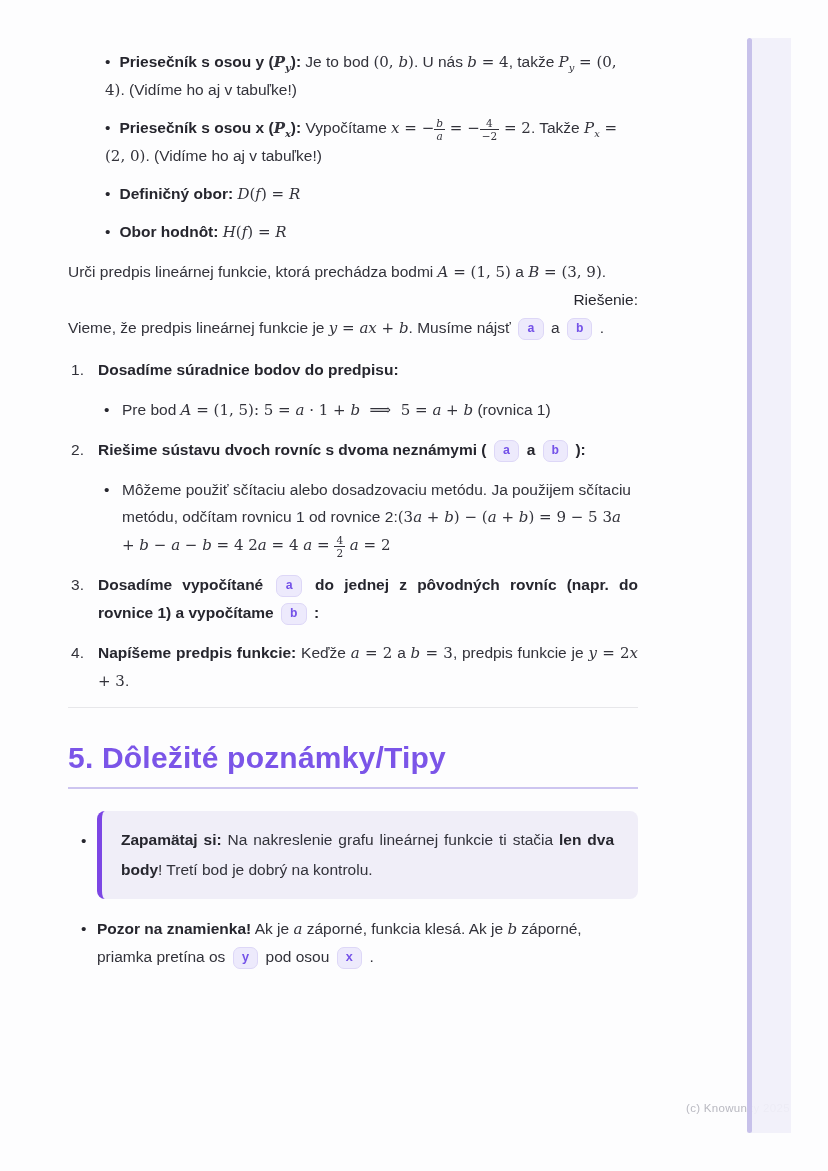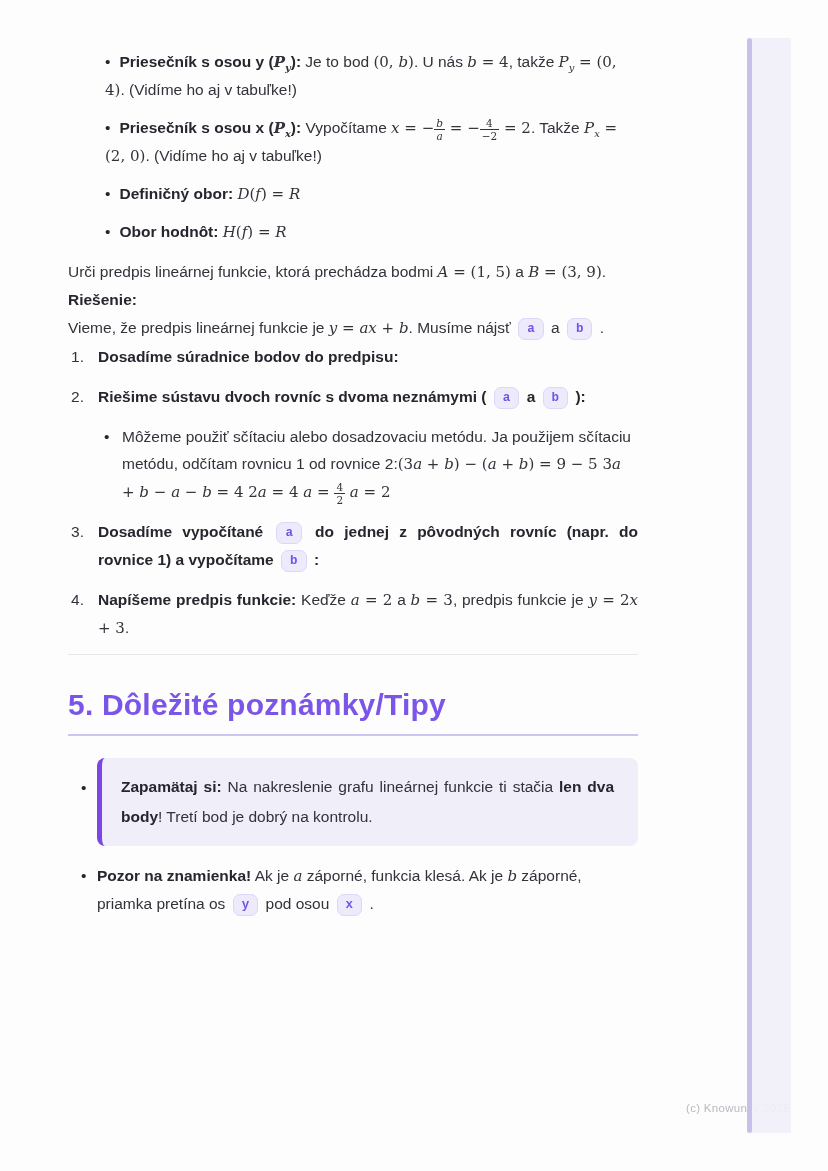--- a/index.html
+++ b/index.html
@@ -44,23 +44,23 @@
   
   ul.toplist{list-style:none;margin:12px;padding:0;}
   ul.toplist>li{padding-left:25px;line-height:28px;margin-bottom:10px;}
   ul.toplist>li::before{content:"•";margin-right:9px;color:var(--bold);}
 
   h2{font-size:23px;font-weight:700;color:var(--h2);line-height:36px;margin:10px 0 4px;}
   h1{font-size:30px;font-weight:700;color:var(--h1);line-height:40px;margin:30px 0 9px;letter-spacing:0.2px;}
 
   p.body-p{margin:0;line-height:28px;}
   .mt10{margin-top:10px;} .mt14{margin-top:14px;}
-  .riesenie{font-weight:700;color:var(--bold);}
+  .riesenie{font-weight:400;color:var(--bold);text-align:right;}
 
-  ol.steps{list-style:none;counter-reset:step;margin:1px 0 0;padding:0;}
+  ol.steps{list-style:none;counter-reset:step;margin:14px 0 0;padding:0;}
   ol.steps>li{counter-increment:step;position:relative;padding-left:30px;line-height:28px;margin-bottom:12px;}
   ol.steps>li::before{content:counter(step) ".";position:absolute;left:3px;top:0;color:var(--text);}
   ol.steps ul{list-style:none;margin:12px 0 0;padding:0;}
   ol.steps ul>li{position:relative;padding-left:24px;line-height:27px;margin-bottom:10px;}
   ol.steps ul>li::before{content:"•";position:absolute;left:6px;color:var(--bold);}
   .step-para{margin:14px 0 0;line-height:28px;}
   .justify{text-align:justify;}
 
   hr.gray{border:none;border-top:1px solid var(--rule_gray);margin:10px 0 0;}
   hr.purple{border:none;border-top:2px solid var(--rule_purple);margin:0 0 22px;}
@@ -92,20 +92,21 @@
 
 
   <p class="body-p"><span class="seg-text">Urči predpis lineárnej funkcie, ktorá prechádza bodmi </span><span class="seg-m">A</span><span class="seg-mt"> = (1, 5)</span><span class="seg-text"> a </span><span class="seg-m">B</span><span class="seg-mt"> = (3, 9)</span><span class="seg-text">.</span></p>
   <p class="body-p mt10 riesenie">Riešenie:</p>
   <p class="body-p mt14"><span class="seg-text">Vieme, že predpis lineárnej funkcie je </span><span class="seg-m">y</span><span class="seg-mt"> = </span><span class="seg-m">ax</span><span class="seg-mt"> + </span><span class="seg-m">b</span><span class="seg-text">. Musíme nájsť </span><span class="seg-chip">a</span><span class="seg-text"> a </span><span class="seg-chip">b</span><span class="seg-text"> .</span></p>
 
   <ol class="steps">
     <li>
       <div><span class="seg-b">Dosadíme súradnice bodov do predpisu:</span></div>
       <ul>
+        <li><span class="seg-text">Pre bod </span><span class="seg-m">A</span><span class="seg-mt"> = (1, 5): 5 = </span><span class="seg-m">a</span><span class="seg-mt"> · 1 + </span><span class="seg-m">b</span><span class="seg-mt">&nbsp; ⟹ &nbsp;5 = </span><span class="seg-m">a</span><span class="seg-mt"> + </span><span class="seg-m">b</span><span class="seg-text"> (rovnica 1)</span></li>
       </ul>
     </li>
     <li>
       <div><span class="seg-b">Riešime sústavu dvoch rovníc s dvoma neznámymi ( </span><span class="seg-chip">a</span><span class="seg-b"> a </span><span class="seg-chip">b</span><span class="seg-b"> ):</span></div>
       <ul>
         <li><span class="seg-text">Môžeme použiť sčítaciu alebo dosadzovaciu metódu. Ja použijem sčítaciu metódu, odčítam rovnicu 1 od rovnice 2:</span><span class="seg-mt">(3</span><span class="seg-m">a</span><span class="seg-mt"> + </span><span class="seg-m">b</span><span class="seg-mt">) − (</span><span class="seg-m">a</span><span class="seg-mt"> + </span><span class="seg-m">b</span><span class="seg-mt">) = 9 − 5 3</span><span class="seg-m">a</span><span class="seg-mt"> + </span><span class="seg-m">b</span><span class="seg-mt"> − </span><span class="seg-m">a</span><span class="seg-mt"> − </span><span class="seg-m">b</span><span class="seg-mt"> = 4 2</span><span class="seg-m">a</span><span class="seg-mt"> = 4 </span><span class="seg-m">a</span><span class="seg-mt"> = </span><span class="seg-frac"><span class="frac-n">4</span><span class="frac-d">2</span></span><span class="seg-mt"> </span><span class="seg-m">a</span><span class="seg-mt"> = 2</span></li>
       </ul>
     </li>
     <li>
       <div class="justify"><span class="seg-b">Dosadíme vypočítané </span><span class="seg-chip">a</span><span class="seg-b"> do jednej z pôvodných rovníc (napr. do rovnice 1) a vypočítame </span><span class="seg-chip">b</span><span class="seg-b"> :</span></div>

